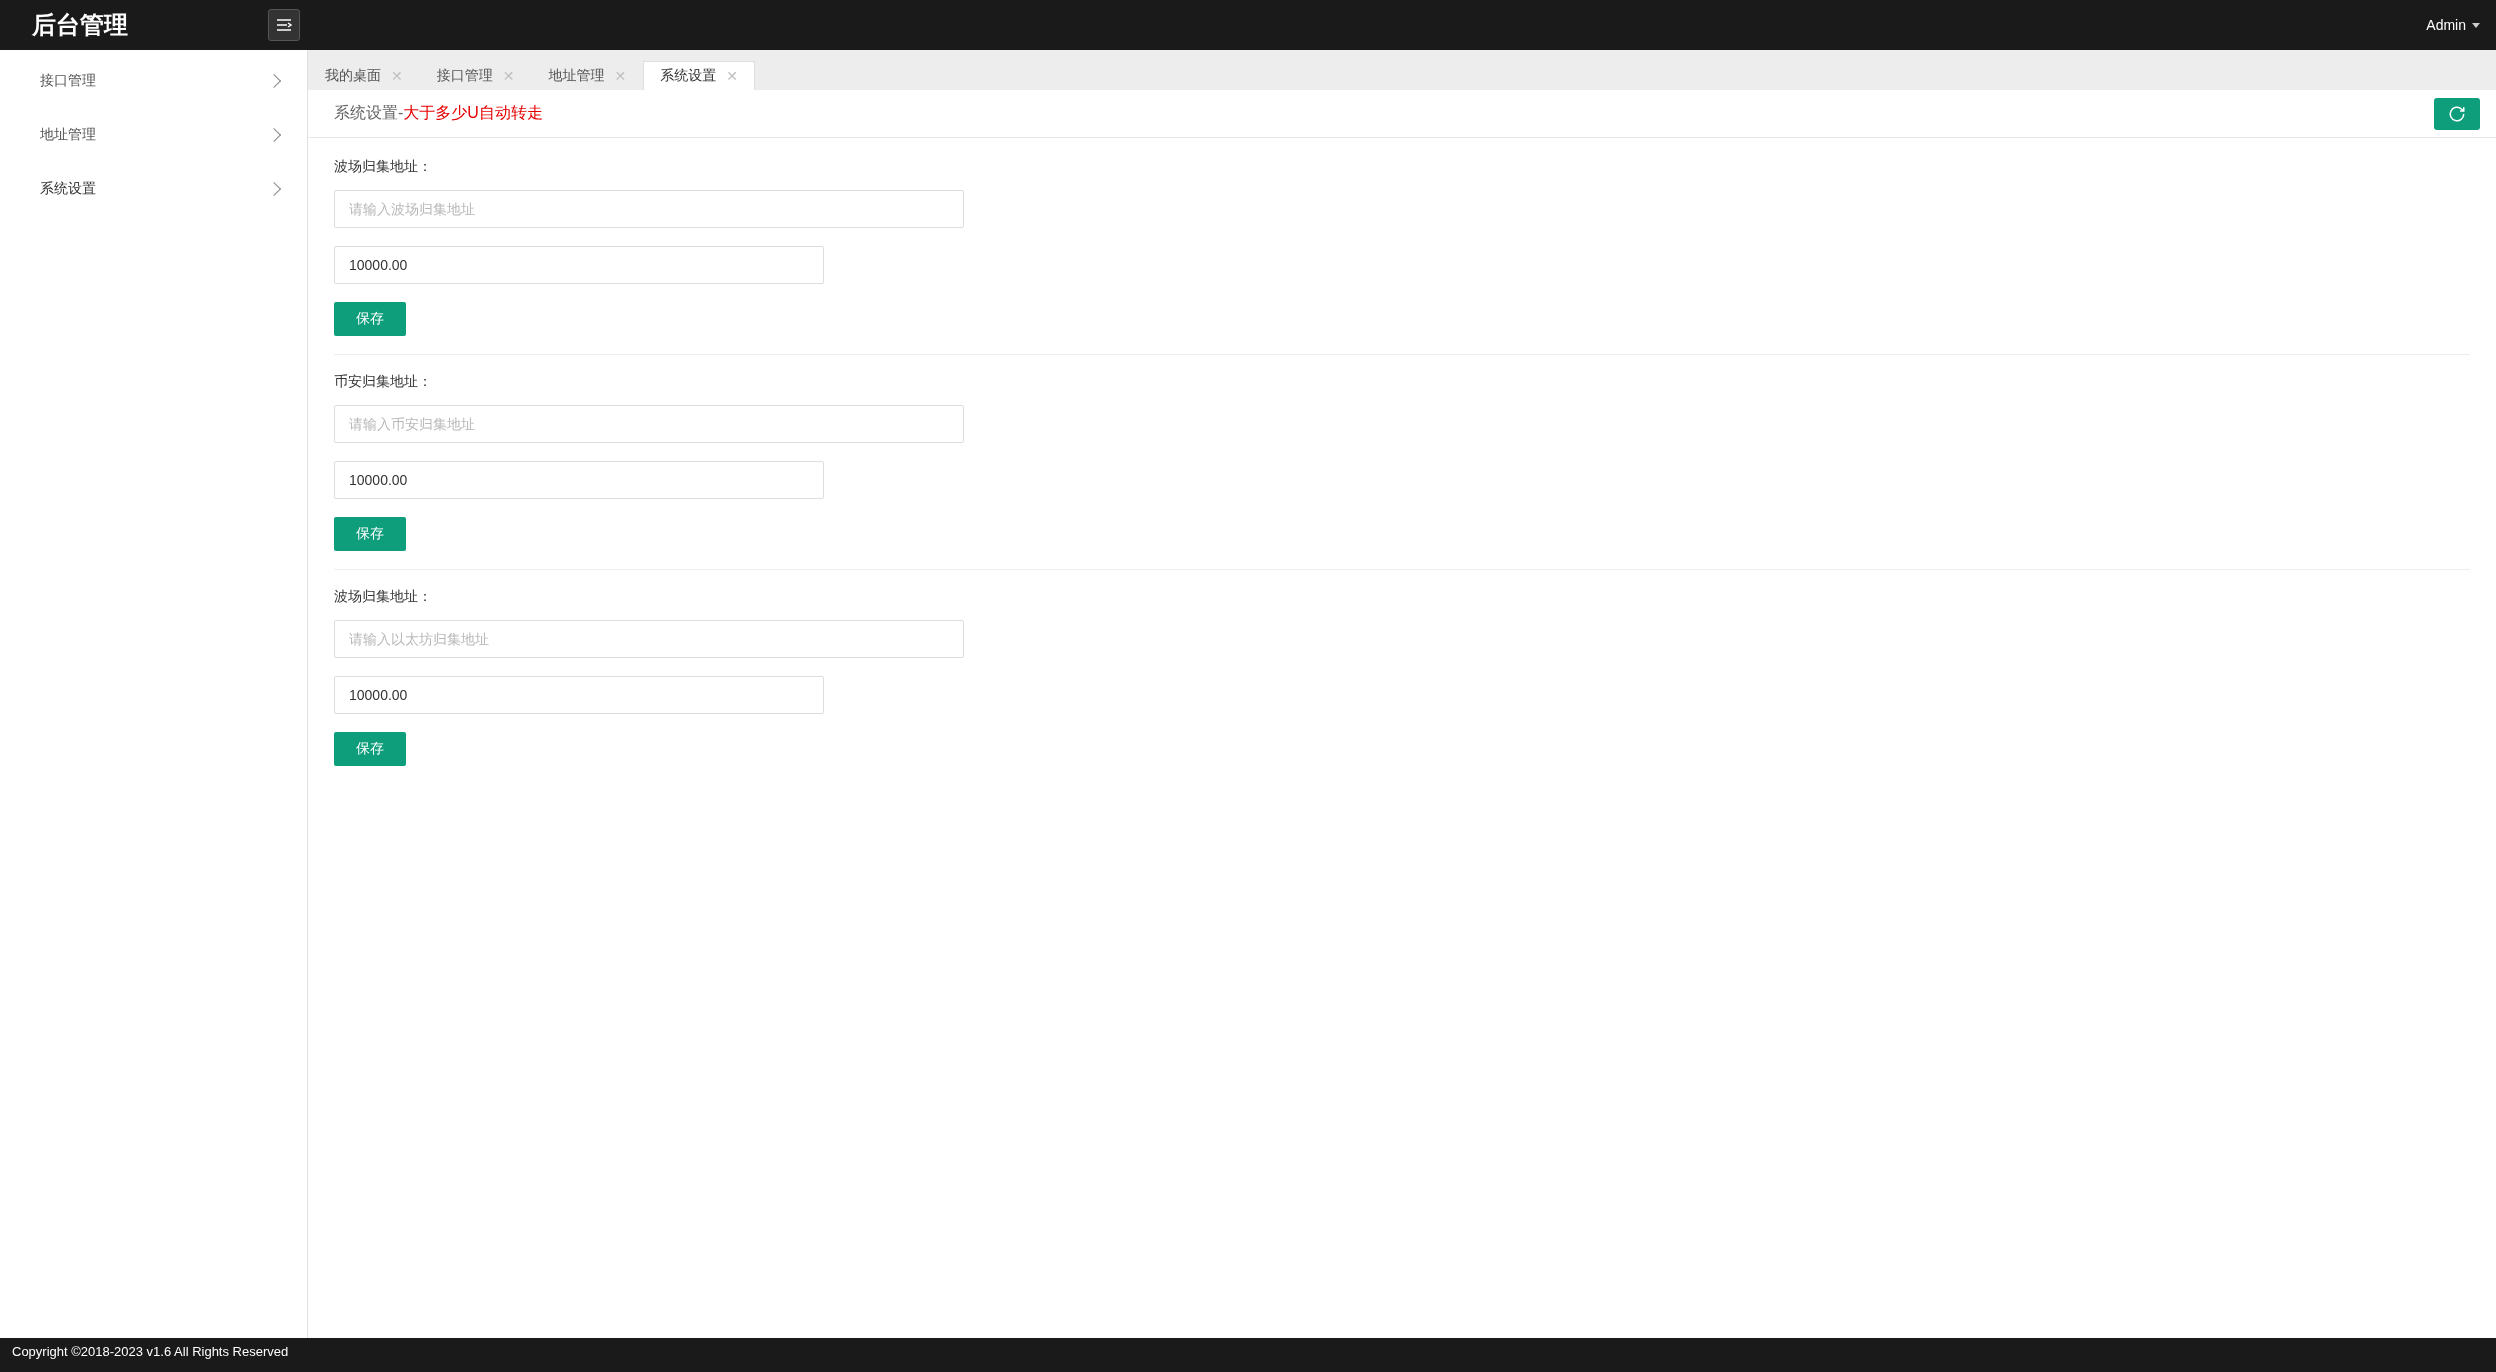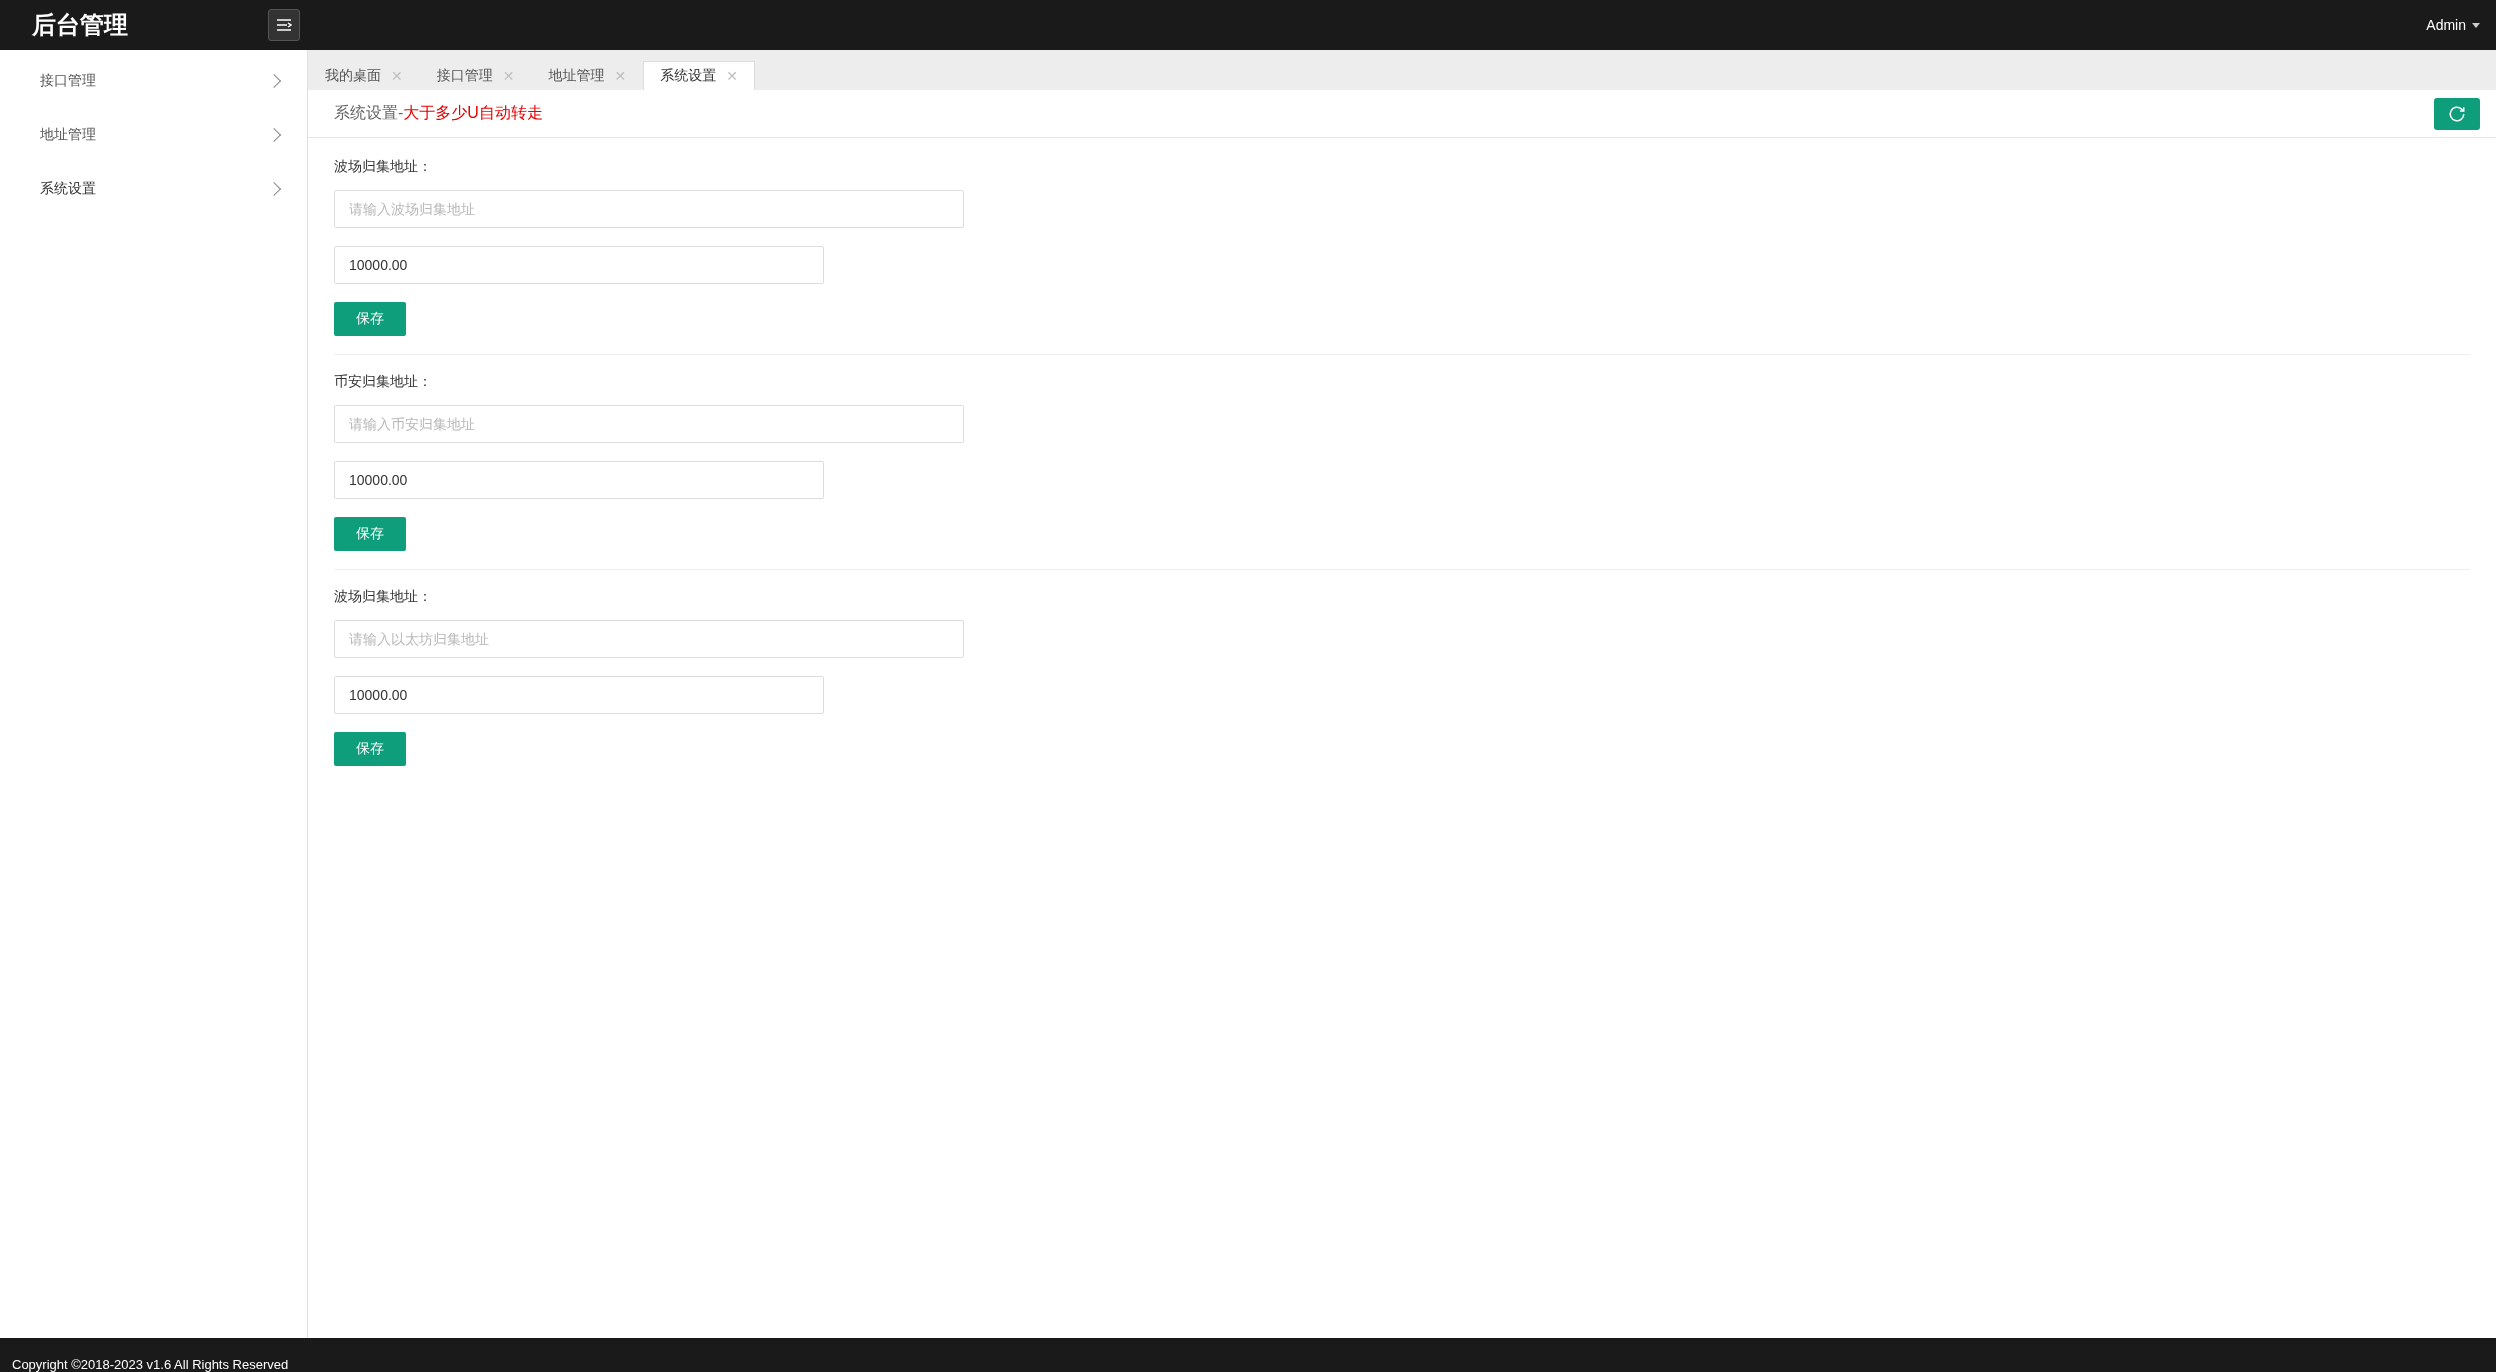--- a/index.html
+++ b/index.html
@@ -185,22 +185,22 @@
       height: 34px;
       border-radius: 2px;
       cursor: pointer;
       font-size: 14px;
     }
     .footer {
       height: 34px;
       background: #1a1a1a;
       color: #fff;
       display: flex;
-      align-items: flex-end;
-      padding: 0 12px;
+      align-items: flex-start;
+      padding: 6px 12px;
       font-size: 13px;
     }
   </style>
 </head>
 <body>
 
 <div class="header">
   <div class="header-left">
     <div class="app-title">后台管理</div>
     <div class="menu-toggle">

